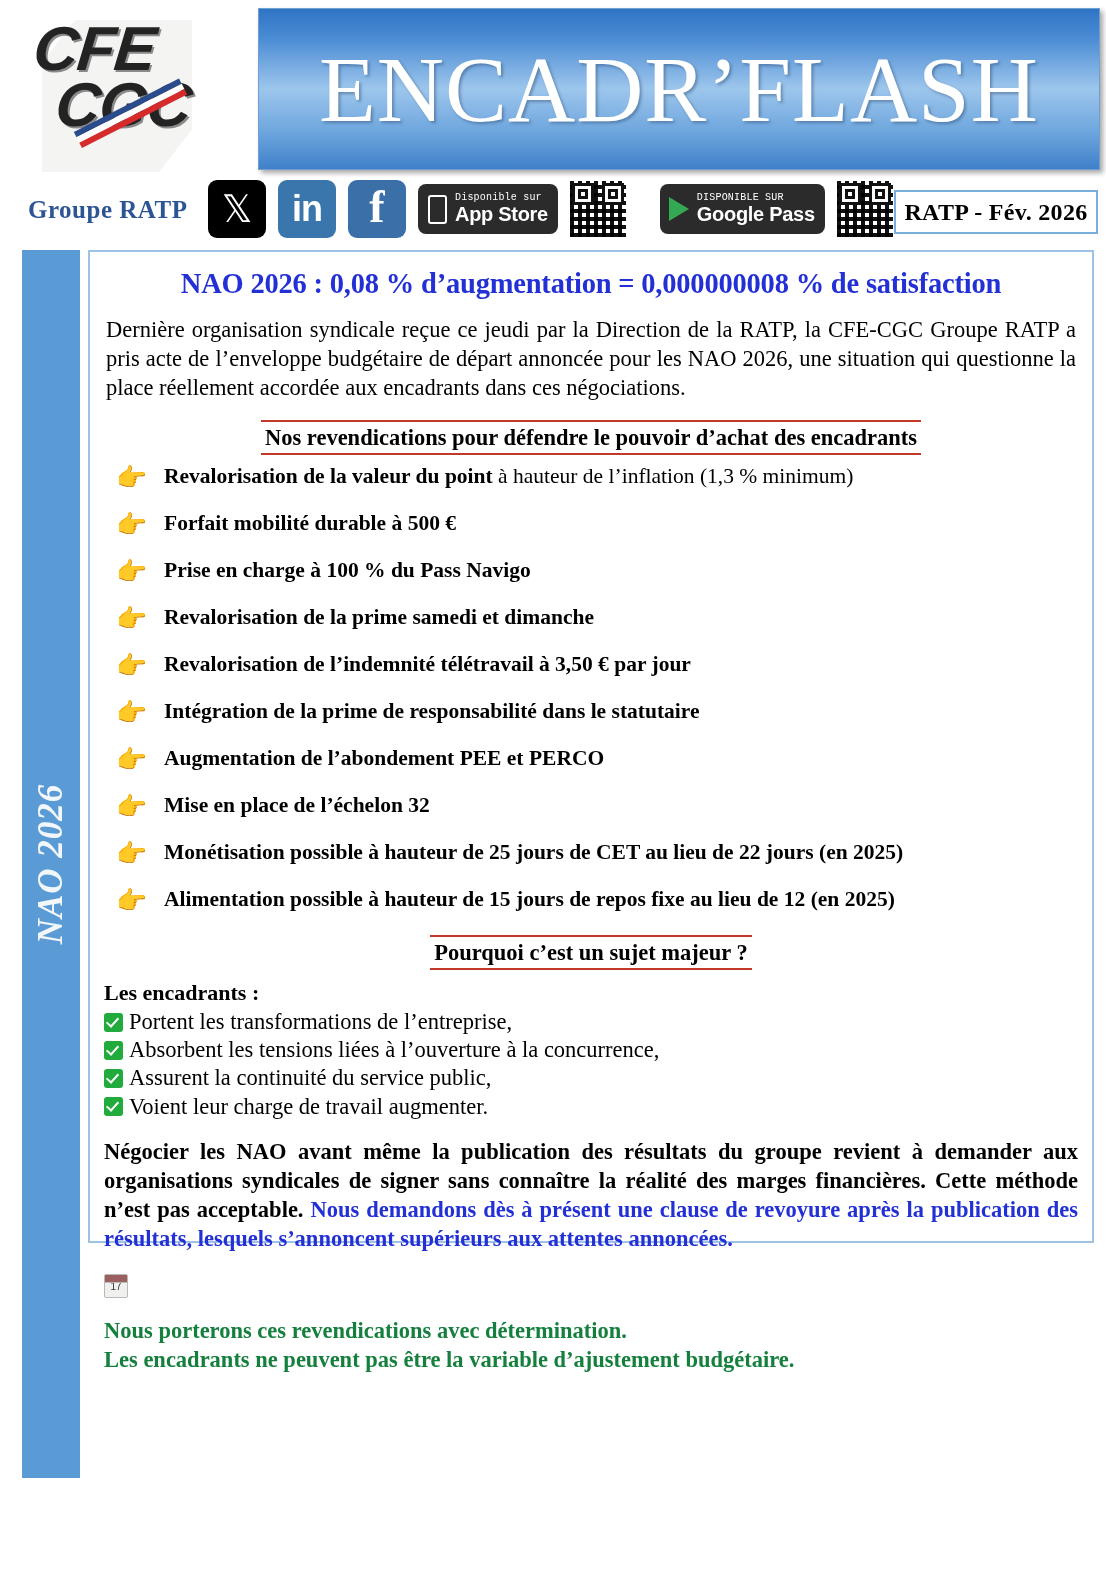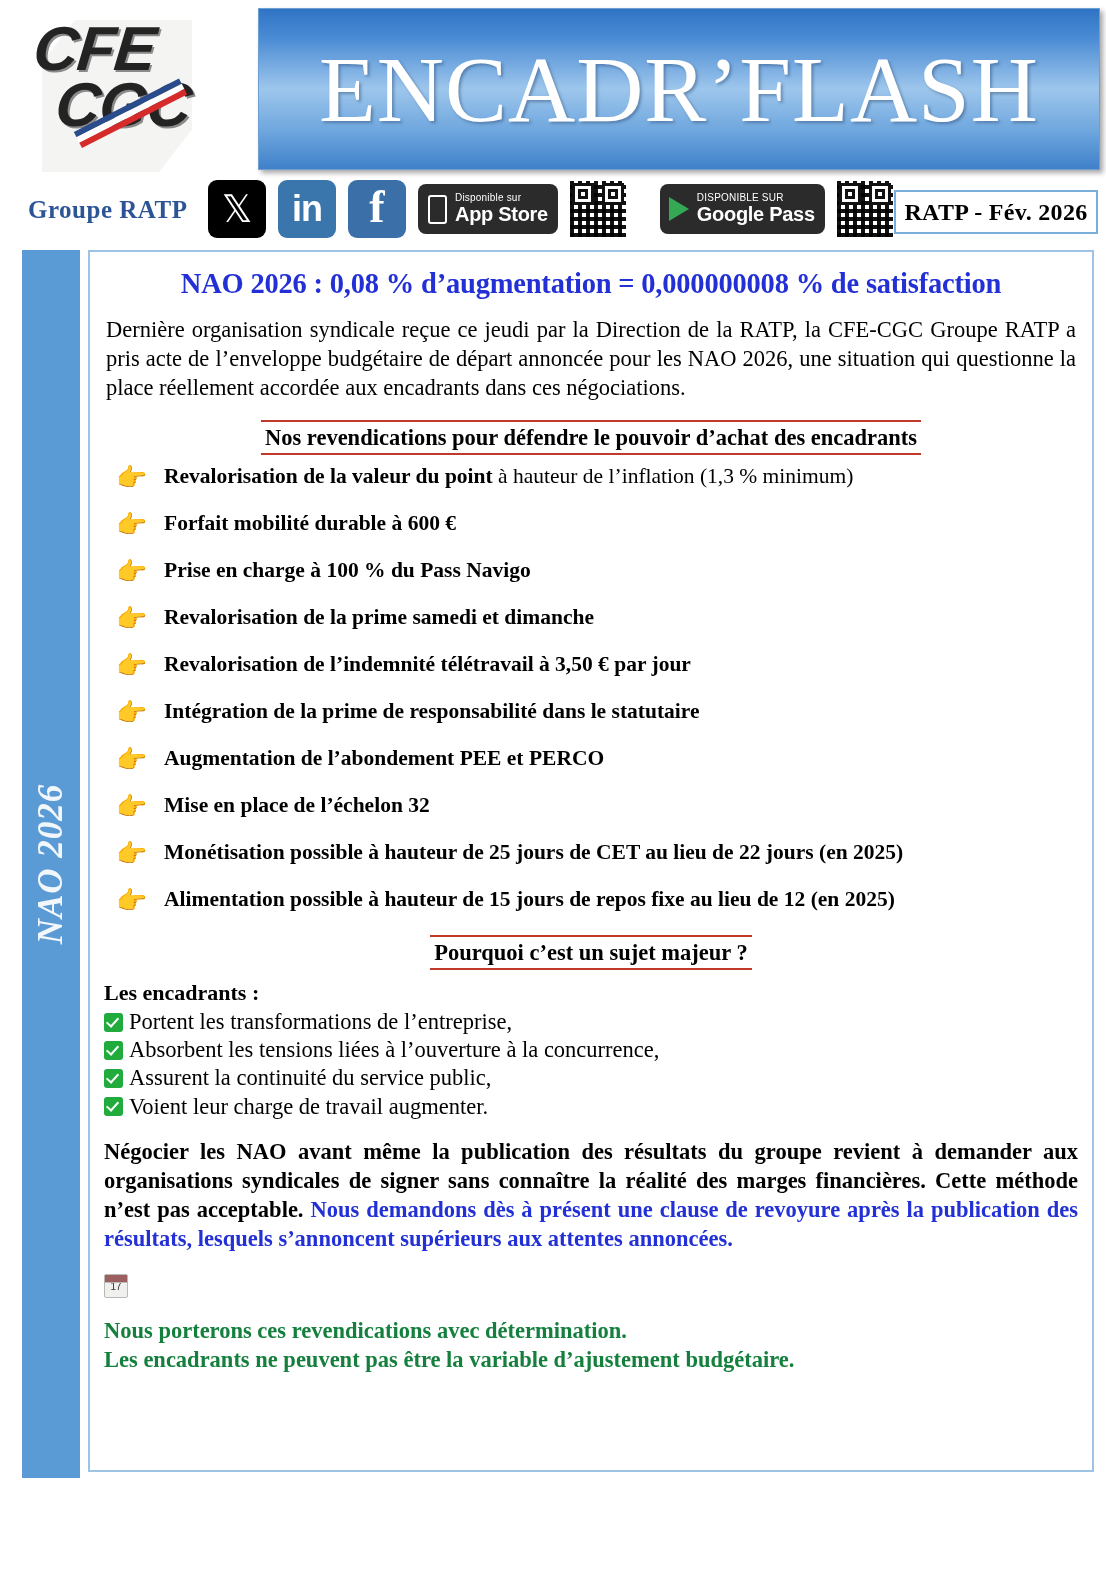--- a/index.html
+++ b/index.html
@@ -194,21 +194,21 @@
   }
   .play-tri {
     width: 0; height: 0;
     border-top: 12px solid transparent;
     border-bottom: 12px solid transparent;
     border-left: 20px solid #34a853;
   }
   .store-txt { line-height: 1.05; }
   .store-txt .small {
     display: block;
-    font-family: Liberation Sans, sans-serif;
+    font-family: Liberation Mono, monospace;
     font-size: 10px;
     letter-spacing: 0.2px;
   }
   .store-txt .big {
     display: block;
     font-family: "Liberation Sans", sans-serif;
     font-size: 20px;
     font-weight: bold;
     letter-spacing: -0.3px;
   }
@@ -280,21 +280,21 @@
     font-style: italic;
     font-size: 35px;
     letter-spacing: 1px;
   }
 
   .content {
     position: absolute;
     left: 88px;
     top: 5px;
     width: 1006px;
-    height: 1222px;
+    height: 993px;
     border: 2px solid #9ec3e4;
     background: #ffffff;
     box-sizing: border-box;
     padding: 8px 14px 0 14px;
   }
 
   .doc-title {
     text-align: center;
     color: #2330d6;
     font-family: "Liberation Serif", serif;
@@ -574,21 +574,21 @@
 
     <div class="section-head">Nos revendications pour défendre le pouvoir d’achat des encadrants</div>
 
     <ul class="demands">
       <li>
         <span class="hand">👉</span>
         <span class="txt"><span>Revalorisation de la valeur du point</span><span class="reg"> à hauteur de l’inflation (1,3 % minimum)</span></span>
       </li>
       <li>
         <span class="hand">👉</span>
-        <span class="txt"><span>Forfait mobilité durable à 600 €</span><span class="reg"></span></span>
+        <span class="txt"><span>Forfait mobilité durable à 500 €</span><span class="reg"></span></span>
       </li>
       <li>
         <span class="hand">👉</span>
         <span class="txt"><span>Prise en charge à 100 % du Pass Navigo</span><span class="reg"></span></span>
       </li>
       <li>
         <span class="hand">👉</span>
         <span class="txt"><span>Revalorisation de la prime samedi et dimanche</span><span class="reg"></span></span>
       </li>
       <li>

